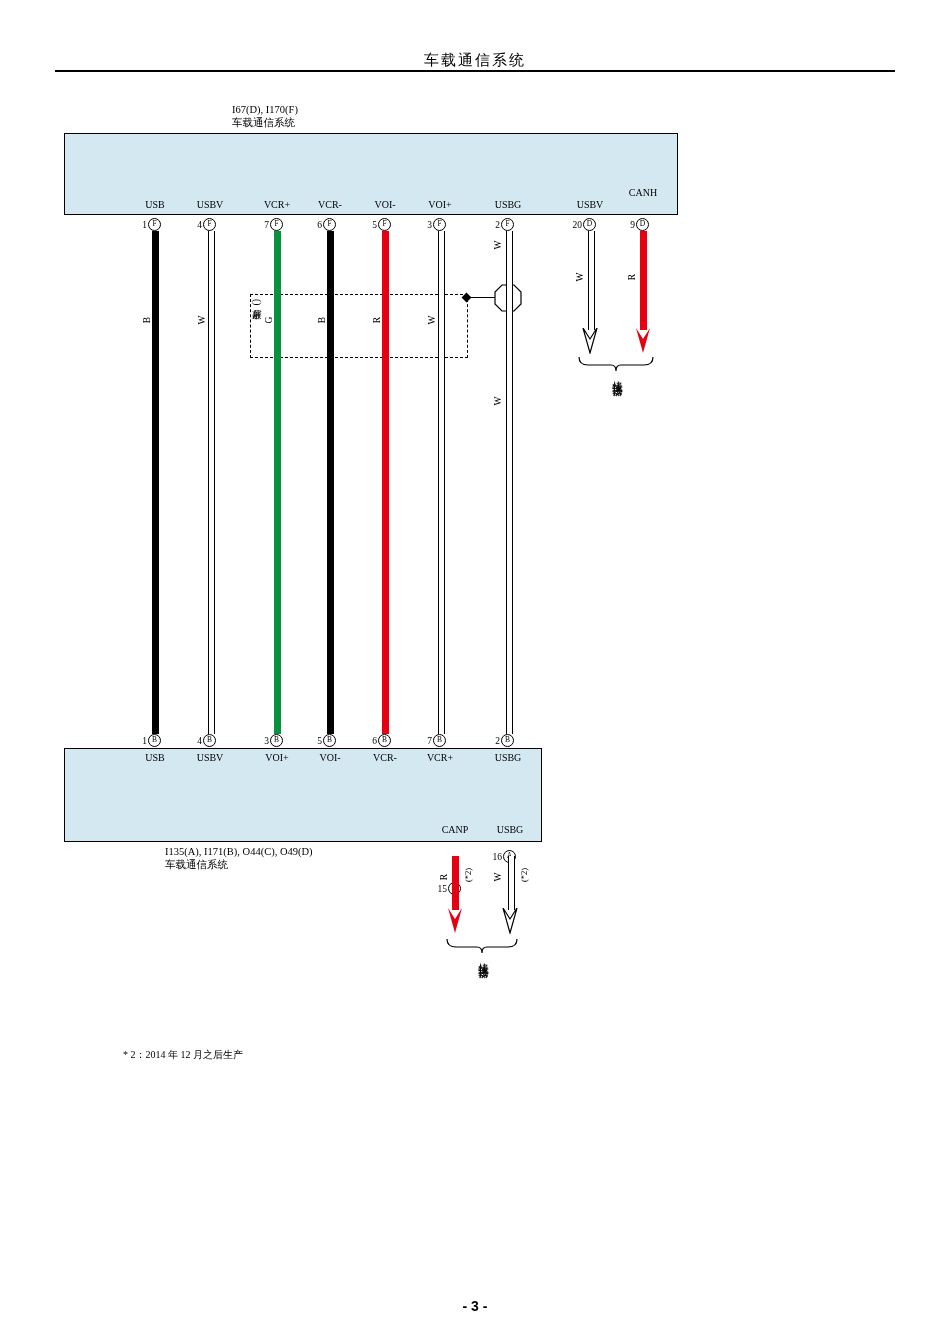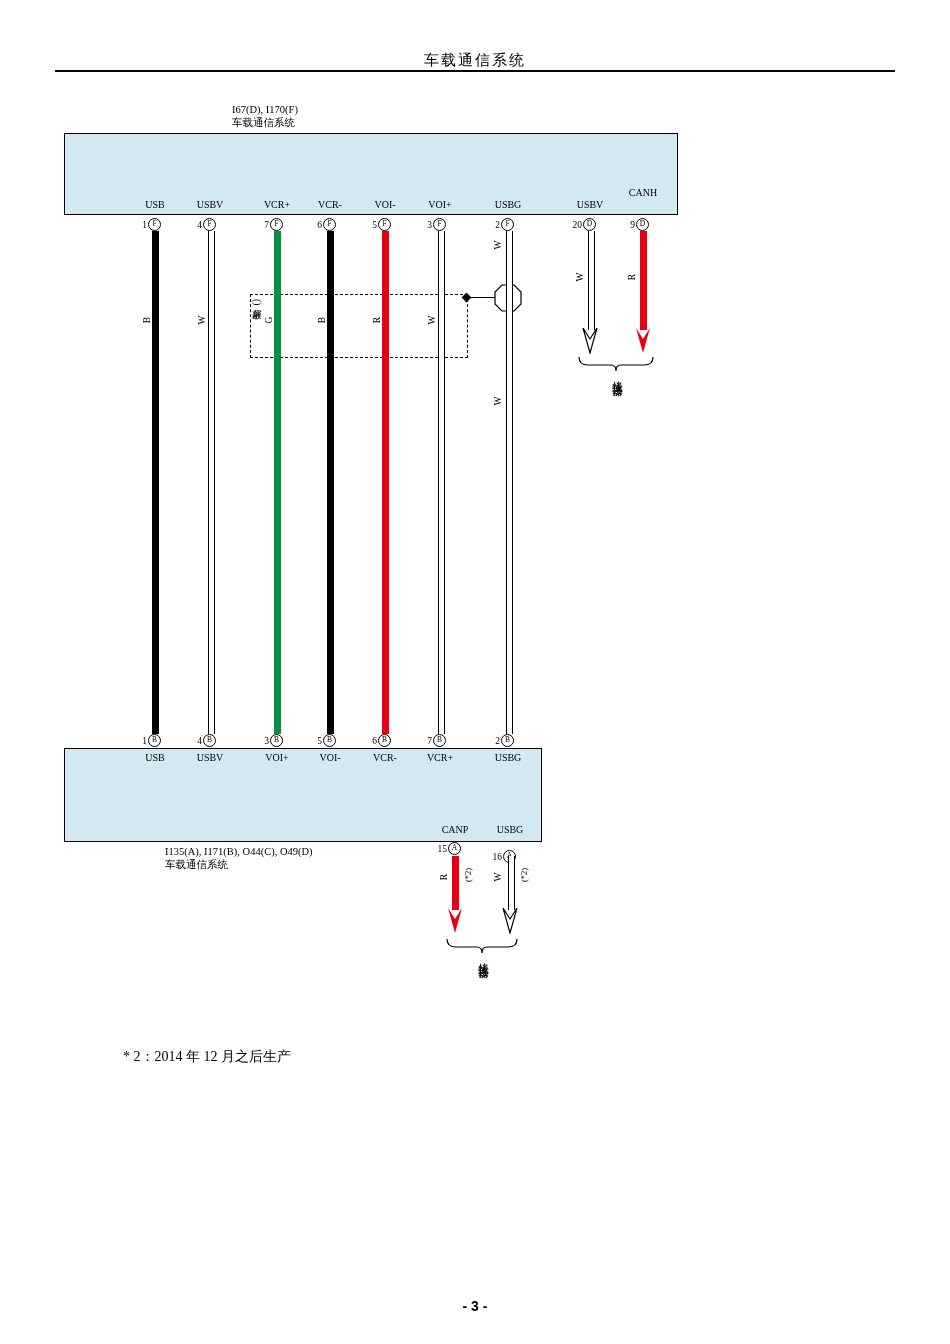--- a/index.html
+++ b/index.html
@@ -15,21 +15,21 @@
   .pc{display:inline-block;width:11px;height:11px;border:1px solid #000;border-radius:50%;
       font-size:7.5px;line-height:10px;text-align:center;margin-left:1px;background:#fff;flex:0 0 auto;}
   .wt{width:7px;}
   .wn{width:5px;background:#fff;border-left:1.2px solid #000;border-right:1.2px solid #000;}
   .wlab{font-size:9.5px;width:16px;text-align:center;transform:rotate(-90deg);}
   .note{font-size:8.5px;width:20px;text-align:center;transform:rotate(-90deg);}
   .vtext{writing-mode:vertical-rl;font-size:10.5px;letter-spacing:1.5px;}
   .dashbox{border:1.1px dashed #000;}
   .diamond{width:7px;height:7px;background:#000;transform:rotate(45deg);}
   .hline{height:1.2px;background:#000;}
-  .footnote{font-size:14px;}
+  .footnote{font-size:10px;}
   .pageno{top:1298px;left:0;width:100%;text-align:center;font-weight:bold;font-size:14px;
           font-family:"Liberation Sans","DejaVu Sans",sans-serif;}
 </style>
 </head>
 <body>
 
 <div class="abs title">车载通信系统</div>
 <div class="abs rule"></div>
 
 <div class="abs refbox" style="left:232px;top:103px;">
@@ -166,21 +166,21 @@
 <div class="abs sig" style="left:480px;top:752px;">USBG</div>
 
 <div class="abs sig" style="left:427px;top:824px;">CANP</div>
 <div class="abs sig" style="left:482px;top:824px;">USBG</div>
 
 <div class="abs refbox" style="left:165px;top:845px;">
   <div>I135(A), I171(B), O44(C), O49(D)</div>
   <div>车载通信系统</div>
 </div>
 
-<div class="abs pinrow" style="left:423px;top:842px;width:38px;">
+<div class="abs pinrow" style="left:423px;top:882px;width:38px;">
     <span>15</span>
     <span class="pc">A</span>
   </div>
 <div class="abs pinrow" style="left:478px;top:842px;width:38px;margin-top:8px;">
     <span>16</span>
     <span class="pc">A</span>
   </div>
 
 <div class="abs wt" style="left:452px;top:856px;height:54px;background:#e60012;"></div>
 <div class="abs wn" style="left:508px;top:856px;height:54px;"></div>

